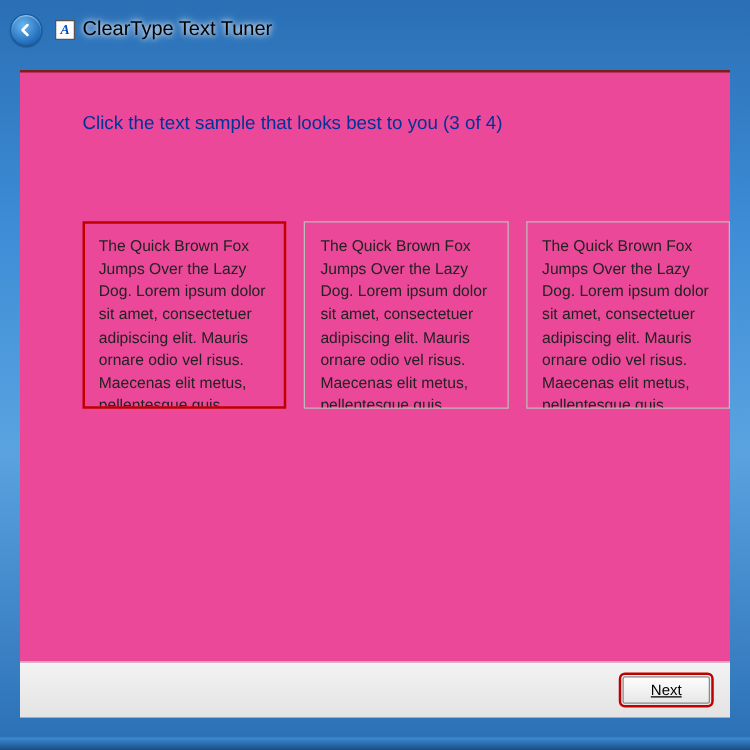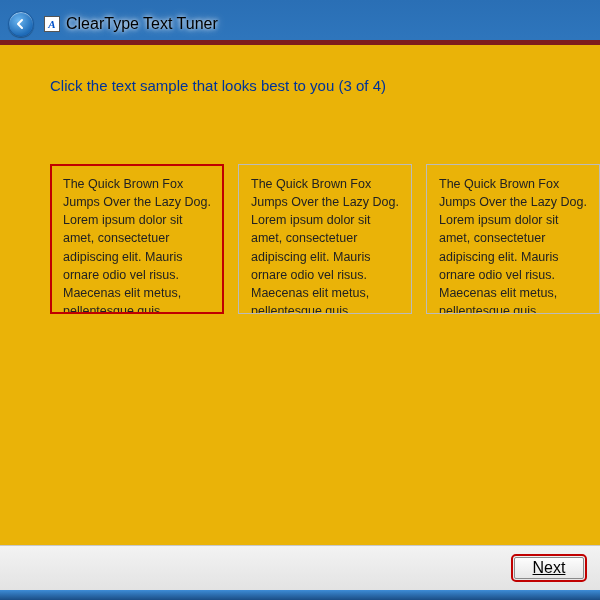--- a/index.html
+++ b/index.html
@@ -44,23 +44,23 @@
     font-style: italic;
     font-family: Georgia, serif;
   }
   .title-text {
     font-size: 16px;
     color: #000;
     text-shadow: 0 0 4px rgba(255,255,255,0.9), 0 0 8px rgba(255,255,255,0.8);
   }
   .content-wrap {
     flex: 1;
-    background: #eab308;
-    margin: 0;
-    border-top: 5px solid #7f1d1d;
+    background: #ec4899;
+    margin: 16px;
+    border-top: 2px solid #7f1d1d;
     display: flex;
     flex-direction: column;
     position: relative;
   }
   .content-inner {
     flex: 1;
     padding: 32px 0 0 50px;
   }
   .heading {
     color: #003399;
@@ -92,21 +92,21 @@
     background: linear-gradient(180deg, #f3f3f3, #e3e3e3);
     border-top: 1px solid #c8c8c8;
     display: flex;
     align-items: center;
     justify-content: flex-end;
     padding-right: 16px;
   }
   .next-btn {
     min-width: 70px;
     height: 22px;
-    font-size: 16px;
+    font-size: 12px;
     background: linear-gradient(180deg, #fdfdfd, #e7e7e7);
     border: 1px solid #8a8a8a;
     border-radius: 2px;
     cursor: pointer;
     outline: 2px solid #c00000;
     outline-offset: 1px;
     text-decoration: underline;
   }
   .bottom-glow {
     height: 10px;

